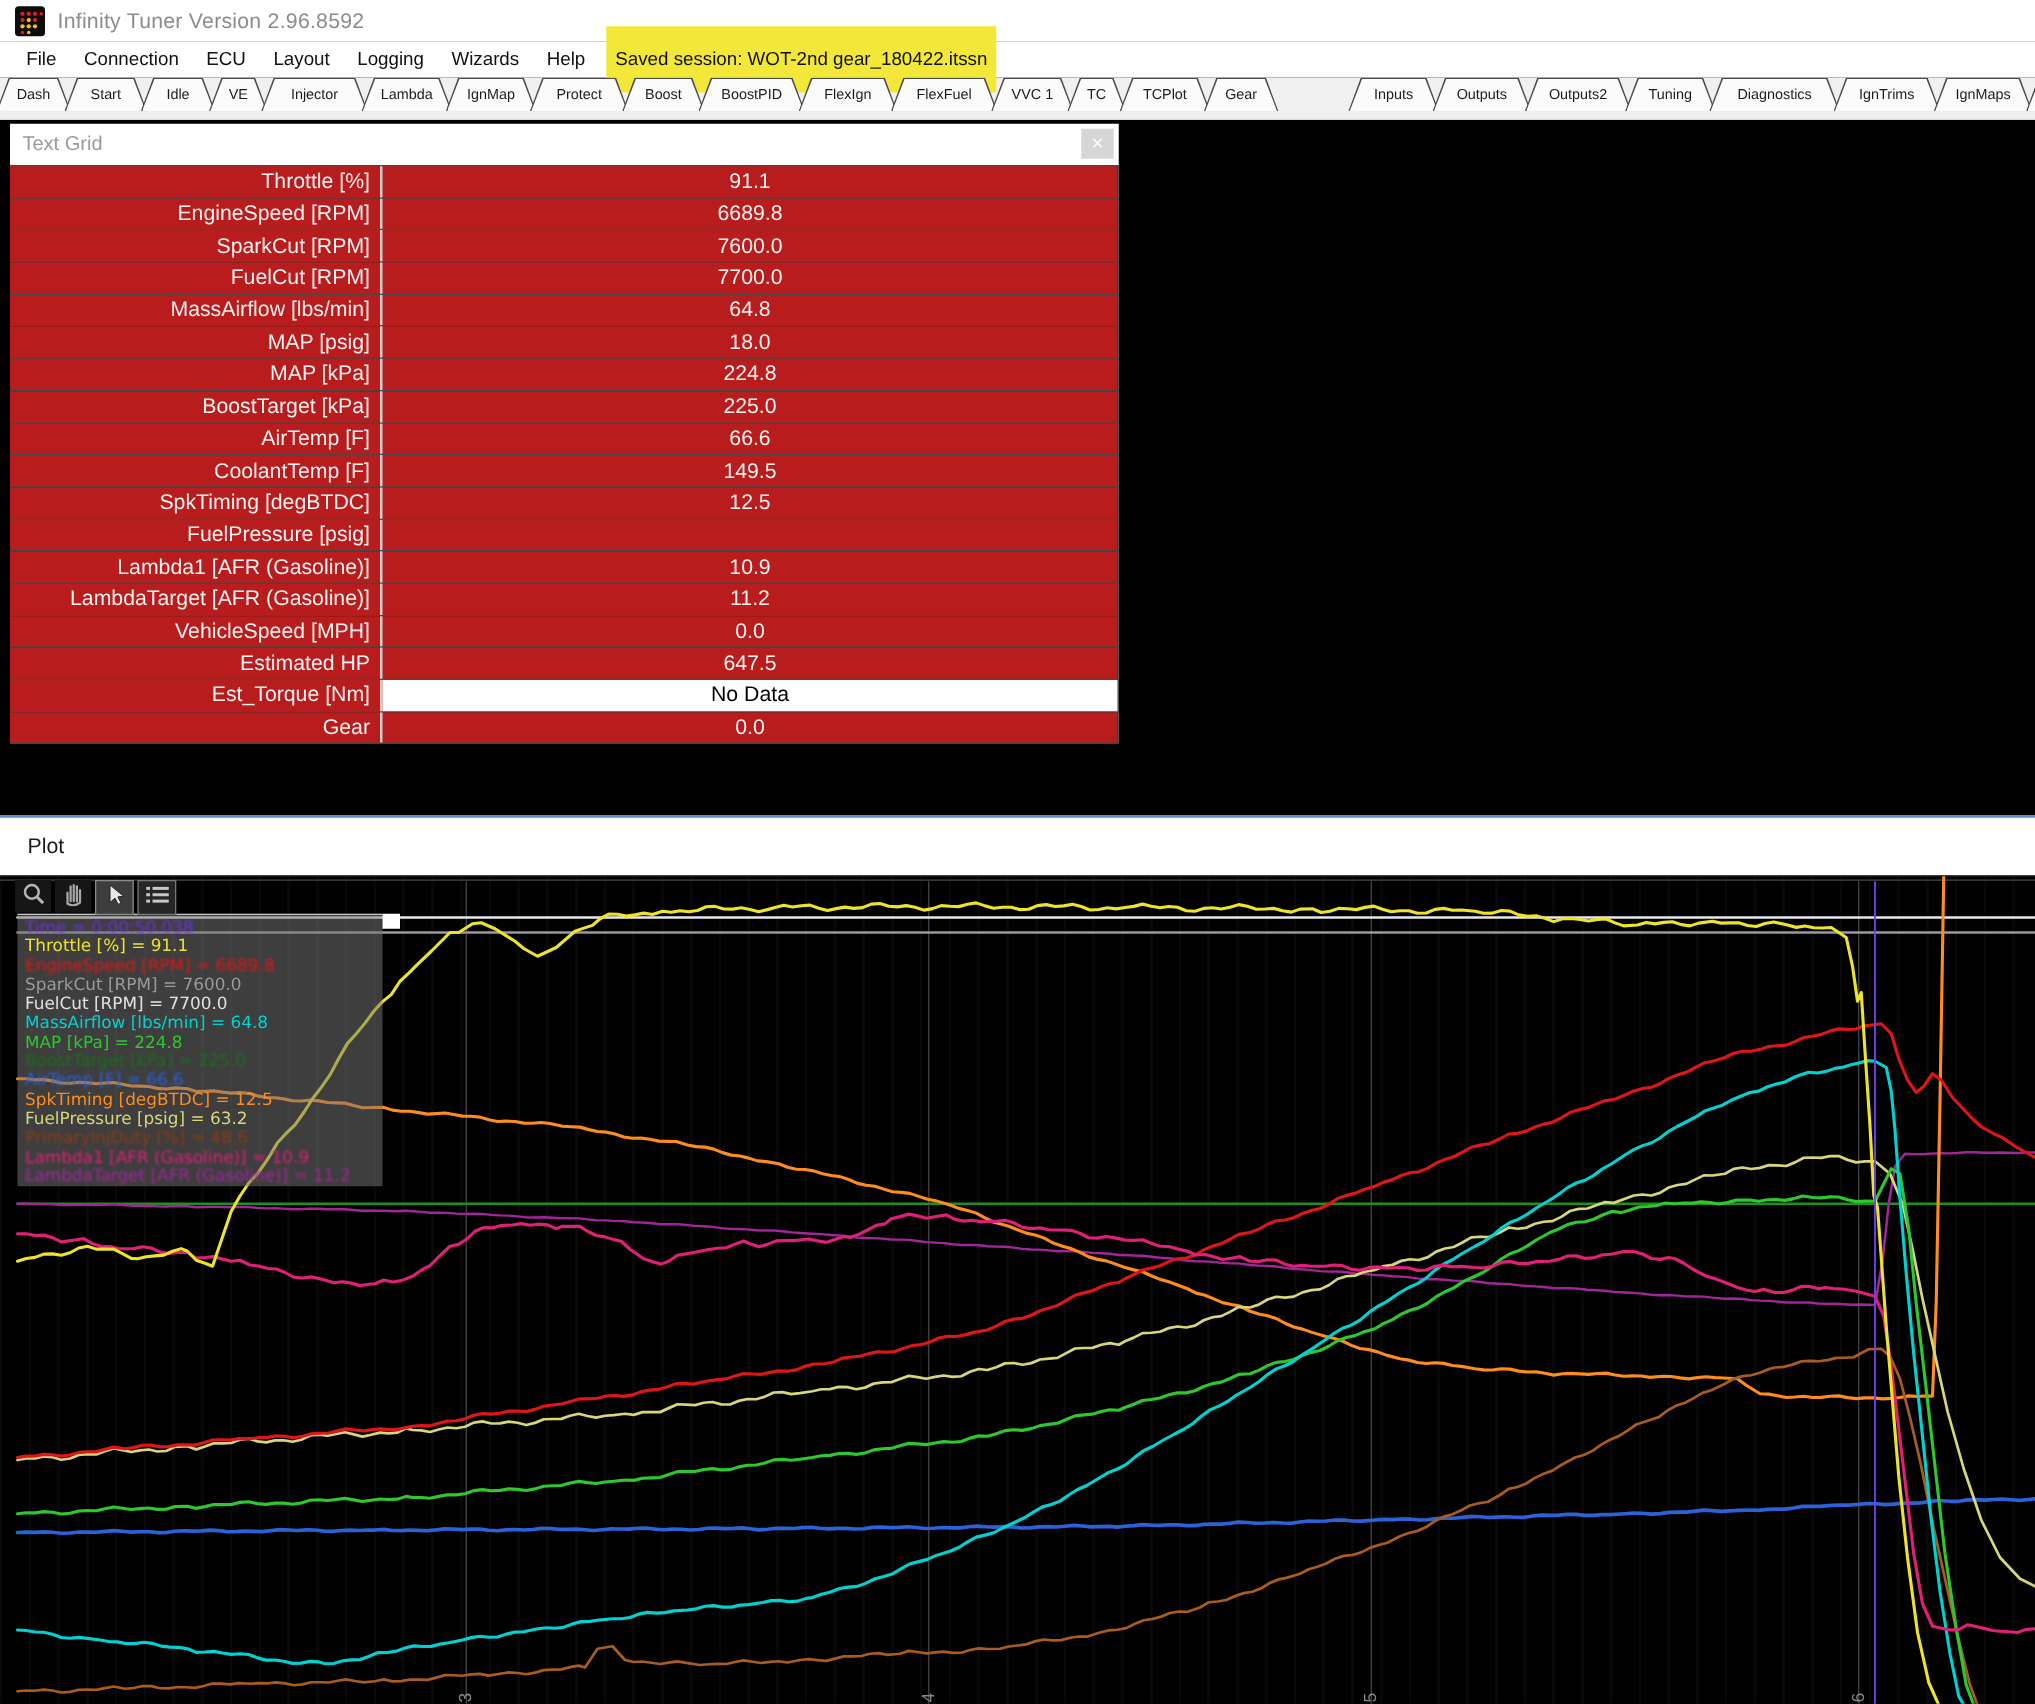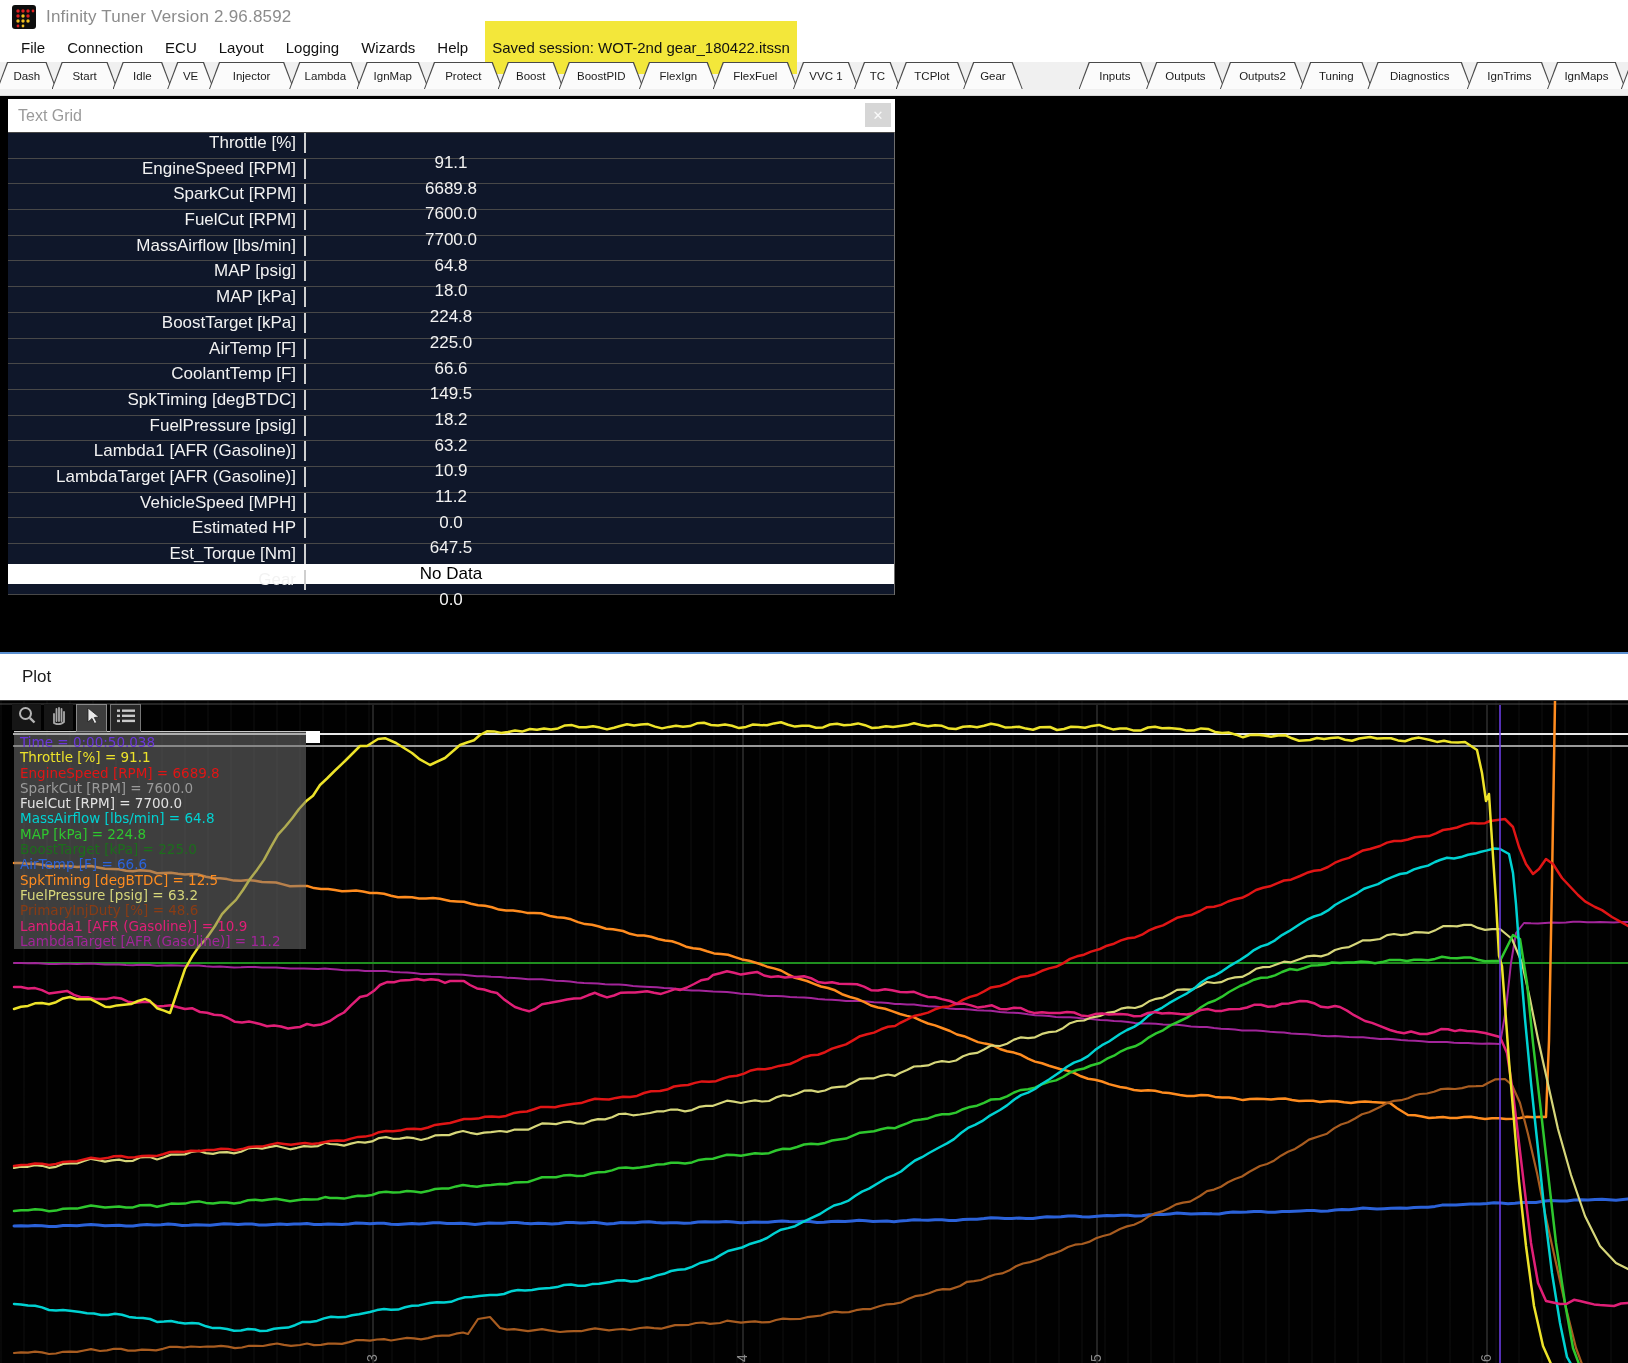--- a/index.html
+++ b/index.html
@@ -27,21 +27,21 @@
   .tab-label{font-size:11.5px;color:#1c1c1c;padding:0 17px;white-space:nowrap;}
   
   .workspace{position:relative;width:1628px;height:1268px;background:#000;}
   
   .tg-panel{position:absolute;left:8px;top:3px;width:887px;}
   .tg-titlebar{height:33px;background:#fff;display:flex;align-items:center;position:relative;}
   .tg-title{font-size:16px;color:#9a9a9a;margin-left:10px;}
   .tg-close{position:absolute;right:4px;top:4px;width:26px;height:24px;background:#d6d6d6;
     color:#fafafa;font-size:13px;display:flex;align-items:center;justify-content:center;cursor:default;}
   .tg-rows{border-right:1px solid #6e6e6e;}
-  .tg-row{display:flex;height:24.7px;border-bottom:1px solid #484848;background:#0f172a;flex-direction:column;}
+  .tg-row{display:flex;height:24.7px;border-bottom:1px solid #484848;background:#b91c1c;}
   .tg-row:first-child{border-top:1px solid #484848;}
   .tg-label{width:288px;color:#f2f2f2;font-size:17px;text-align:right;padding-right:8px;
     display:flex;align-items:center;justify-content:flex-end;border-right:2px solid #cfcfcf;}
   .tg-value{flex:1;color:#f2f2f2;font-size:17px;display:flex;align-items:center;justify-content:center;}
   .tg-row.hl .tg-value{background:#fff;color:#000;}
   
   .plot-panel{position:absolute;left:0;top:556px;width:1628px;height:712px;border-top:2px solid #5a8fd0;}
   .plot-titlebar{height:46px;background:#fff;display:flex;align-items:center;}
   .plot-title{font-size:17px;color:#1a1a1a;margin-left:22px;}
   .plot-body{position:relative;height:663px;background:
@@ -291,25 +291,24 @@
         <div class="tg-row">
           <div class="tg-label">AirTemp [F]</div>
           <div class="tg-value">66.6</div>
         </div>
         <div class="tg-row">
           <div class="tg-label">CoolantTemp [F]</div>
           <div class="tg-value">149.5</div>
         </div>
         <div class="tg-row">
           <div class="tg-label">SpkTiming [degBTDC]</div>
-          <div class="tg-value">18.2</div>
+          <div class="tg-value">12.5</div>
         </div>
         <div class="tg-row">
           <div class="tg-label">FuelPressure [psig]</div>
-          <div class="tg-value">63.2</div>
         </div>
         <div class="tg-row">
           <div class="tg-label">Lambda1 [AFR (Gasoline)]</div>
           <div class="tg-value">10.9</div>
         </div>
         <div class="tg-row">
           <div class="tg-label">LambdaTarget [AFR (Gasoline)]</div>
           <div class="tg-value">11.2</div>
         </div>
         <div class="tg-row">

